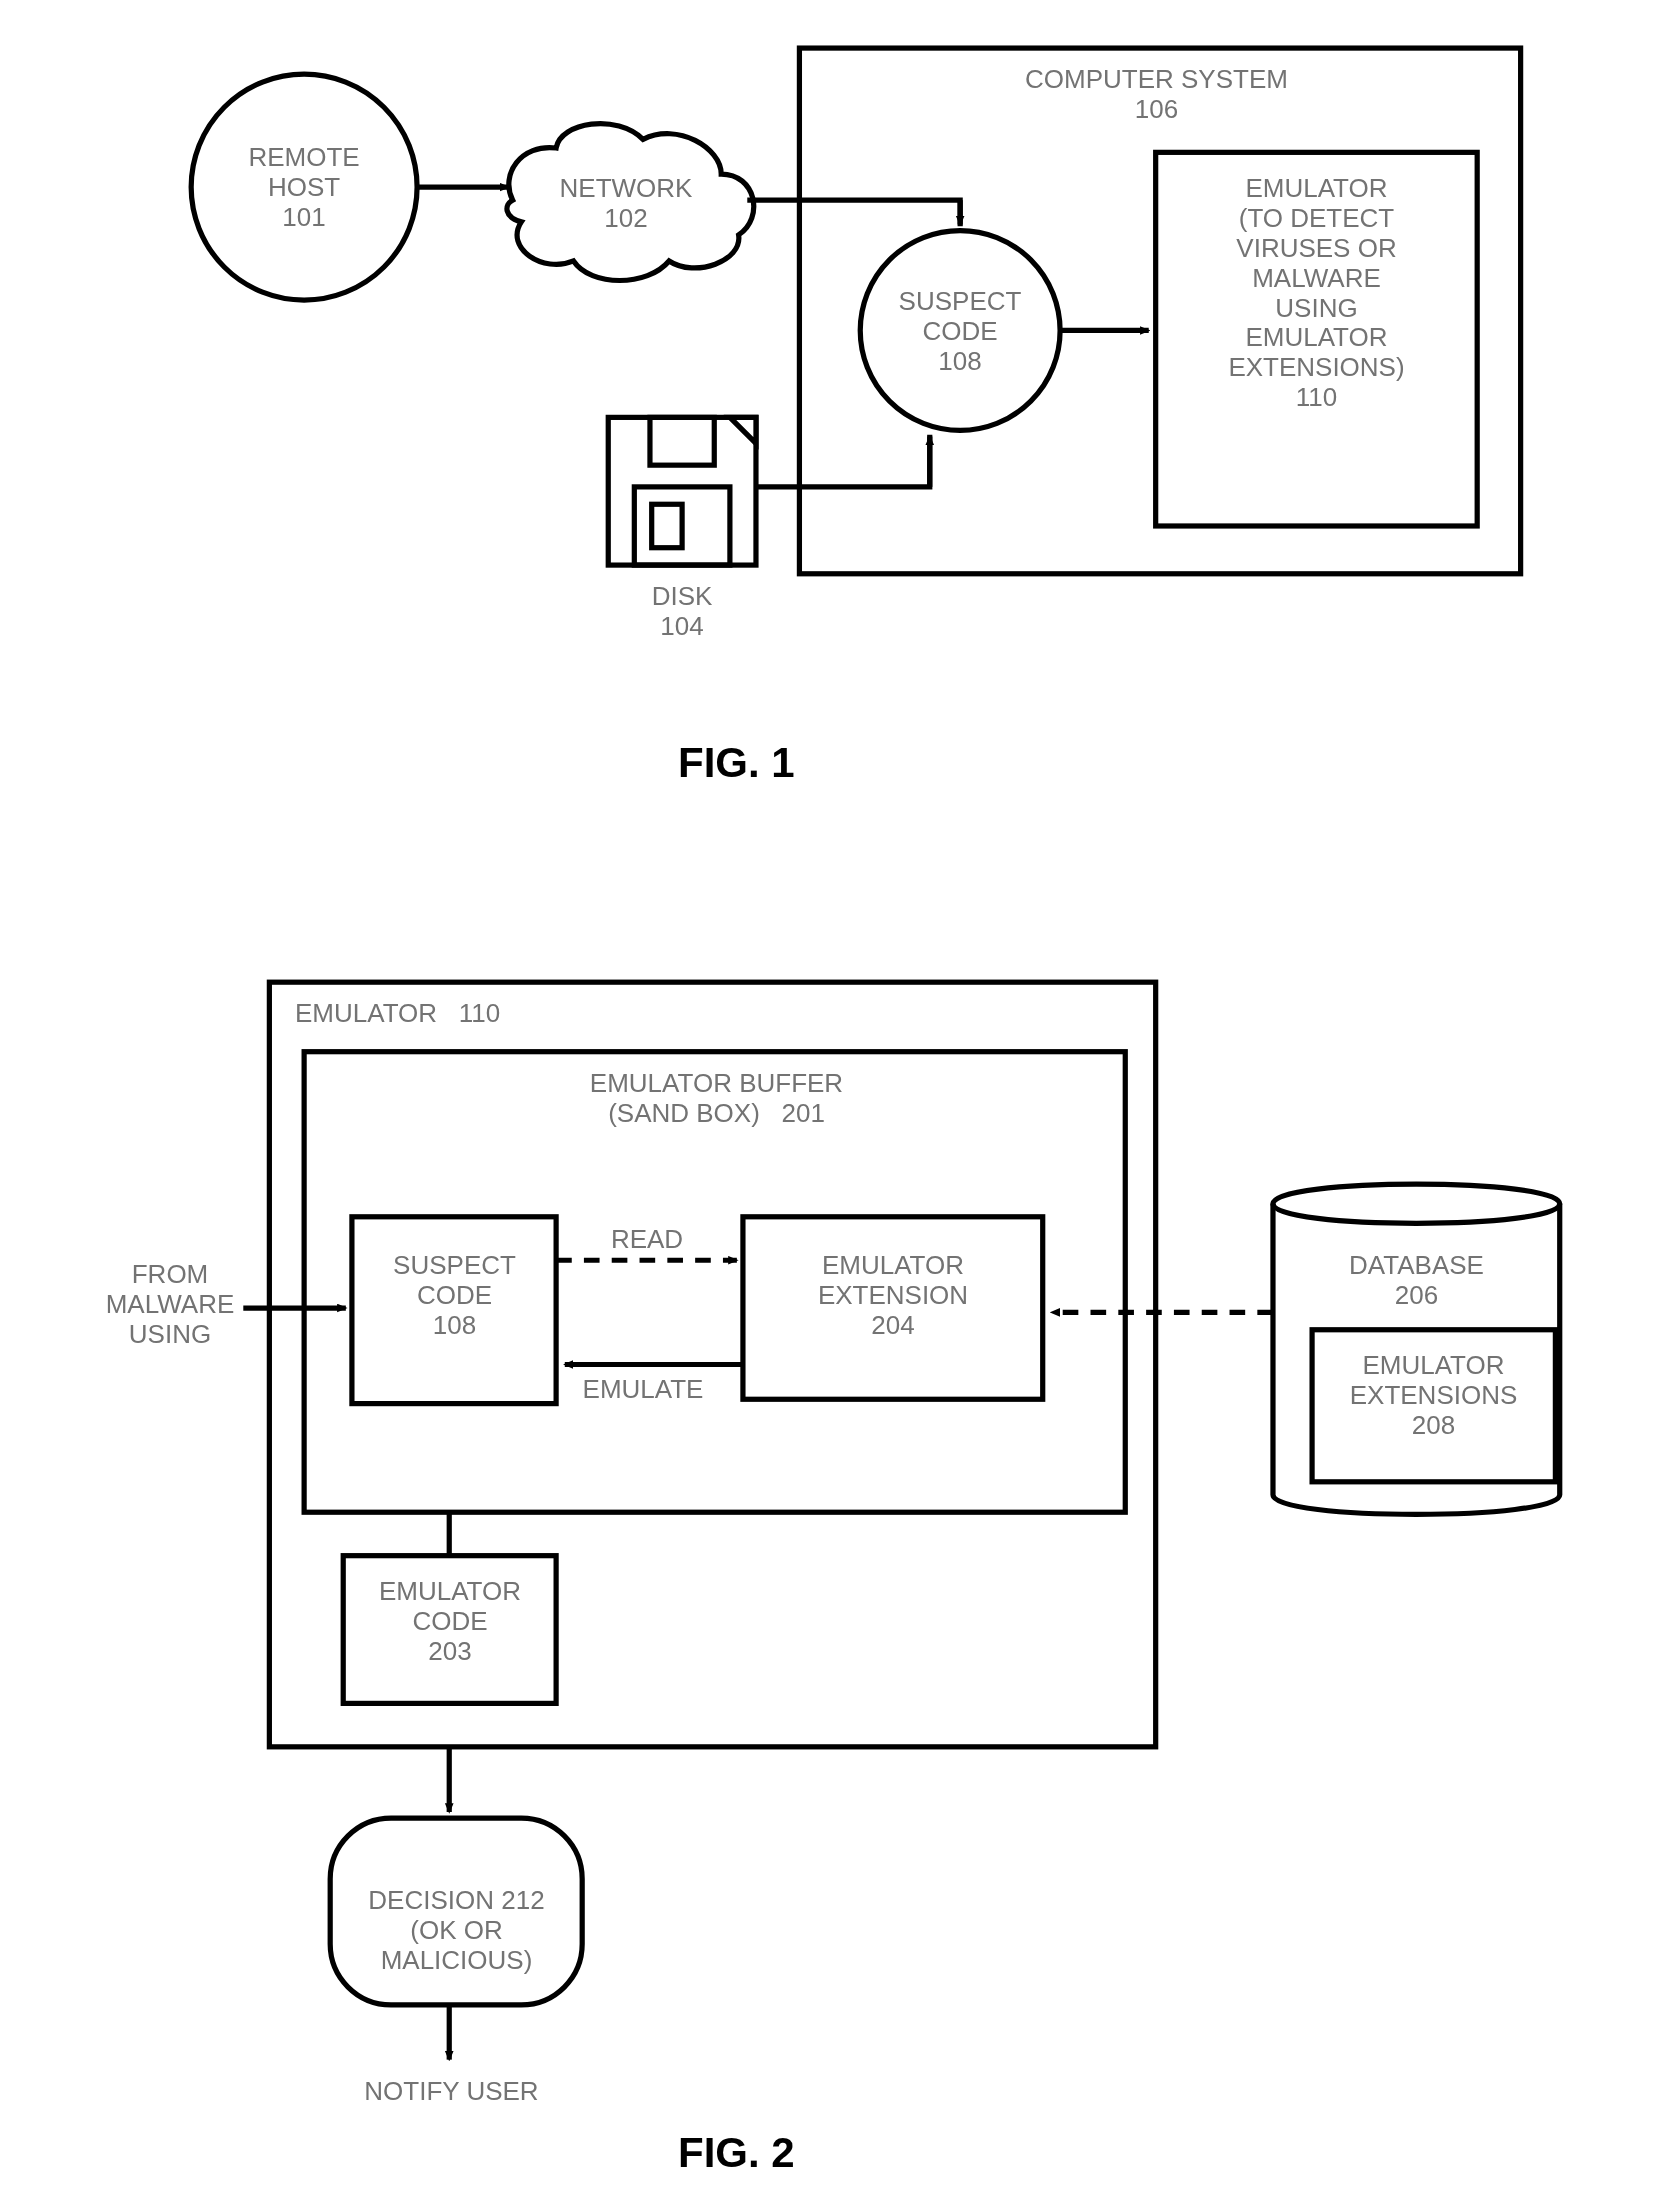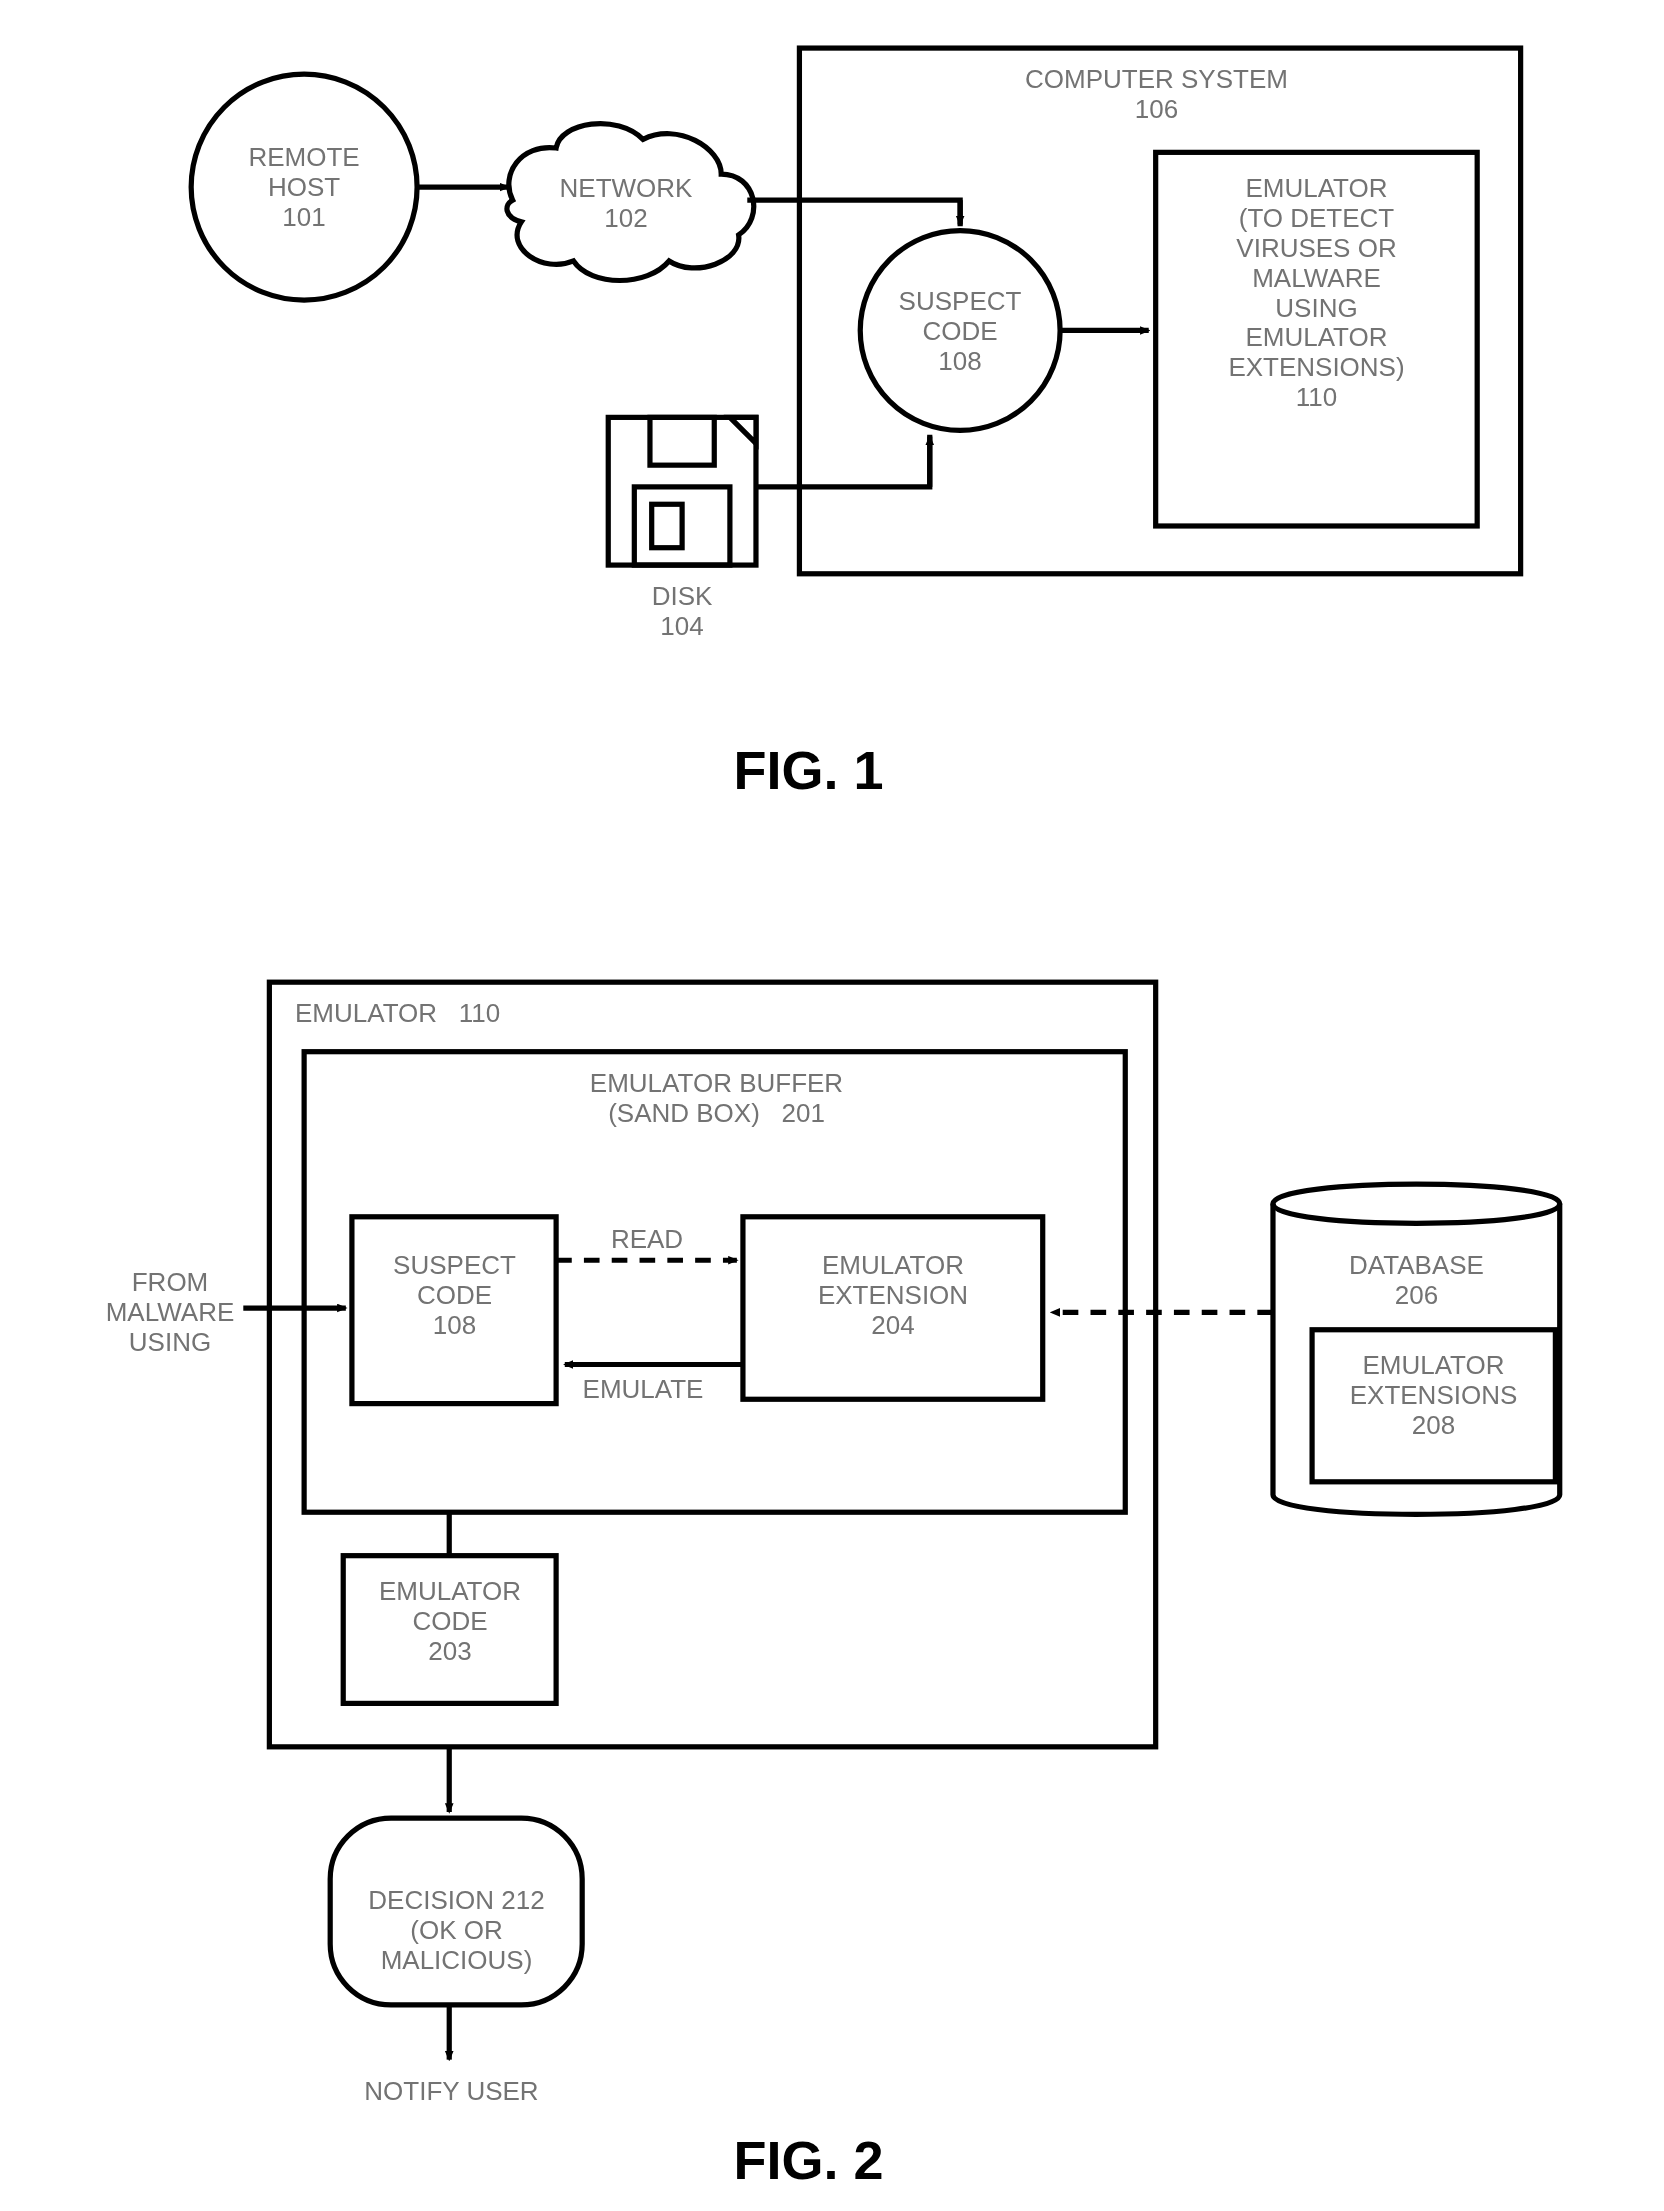--- a/index.html
+++ b/index.html
@@ -13,22 +13,22 @@
   .label {
     position: absolute;
     text-align: center;
     font-size: 26px;
     line-height: 1.15;
     color: #737373;
   }
   .fig-caption {
     position: absolute;
     font-weight: bold;
-    font-size: 54px;
-    text-align: center;
+    font-size: 42px;
+    text-align: left;
   }
   svg { position: absolute; top: 0; left: 0; }
 </style>
 </head>
 <body>
 
 <svg width="1664" height="2212" viewBox="0 0 1915 2545">
   <defs>
     <marker id="arrow" markerWidth="12" markerHeight="12" refX="10" refY="5" orient="auto" markerUnits="userSpaceOnUse">
       <path d="M0,0 L12,5 L0,10 Z" fill="#000"></path>
@@ -171,21 +171,21 @@
 
 <div class="label" style="left:752px; top:1251px; width:282px;">
   <span>EMULATOR</span><br>
   <span>EXTENSION</span><br>
   <span>204</span>
 </div>
 
 <div class="label" style="left:582px; top:1225px; width:130px;">READ</div>
 <div class="label" style="left:556px; top:1375px; width:174px;">EMULATE</div>
 
-<div class="label" style="left:96px; top:1260px; width:148px;margin-top:8px;">
+<div class="label" style="left:96px; top:1260px; width:148px;">
   <span>FROM</span><br>
   <span>MALWARE</span><br>
   <span>USING</span>
 </div>
 
 <div class="label" style="left:352px; top:1577px; width:196px;">
   <span>EMULATOR</span><br>
   <span>CODE</span><br>
   <span>203</span>
 </div>

